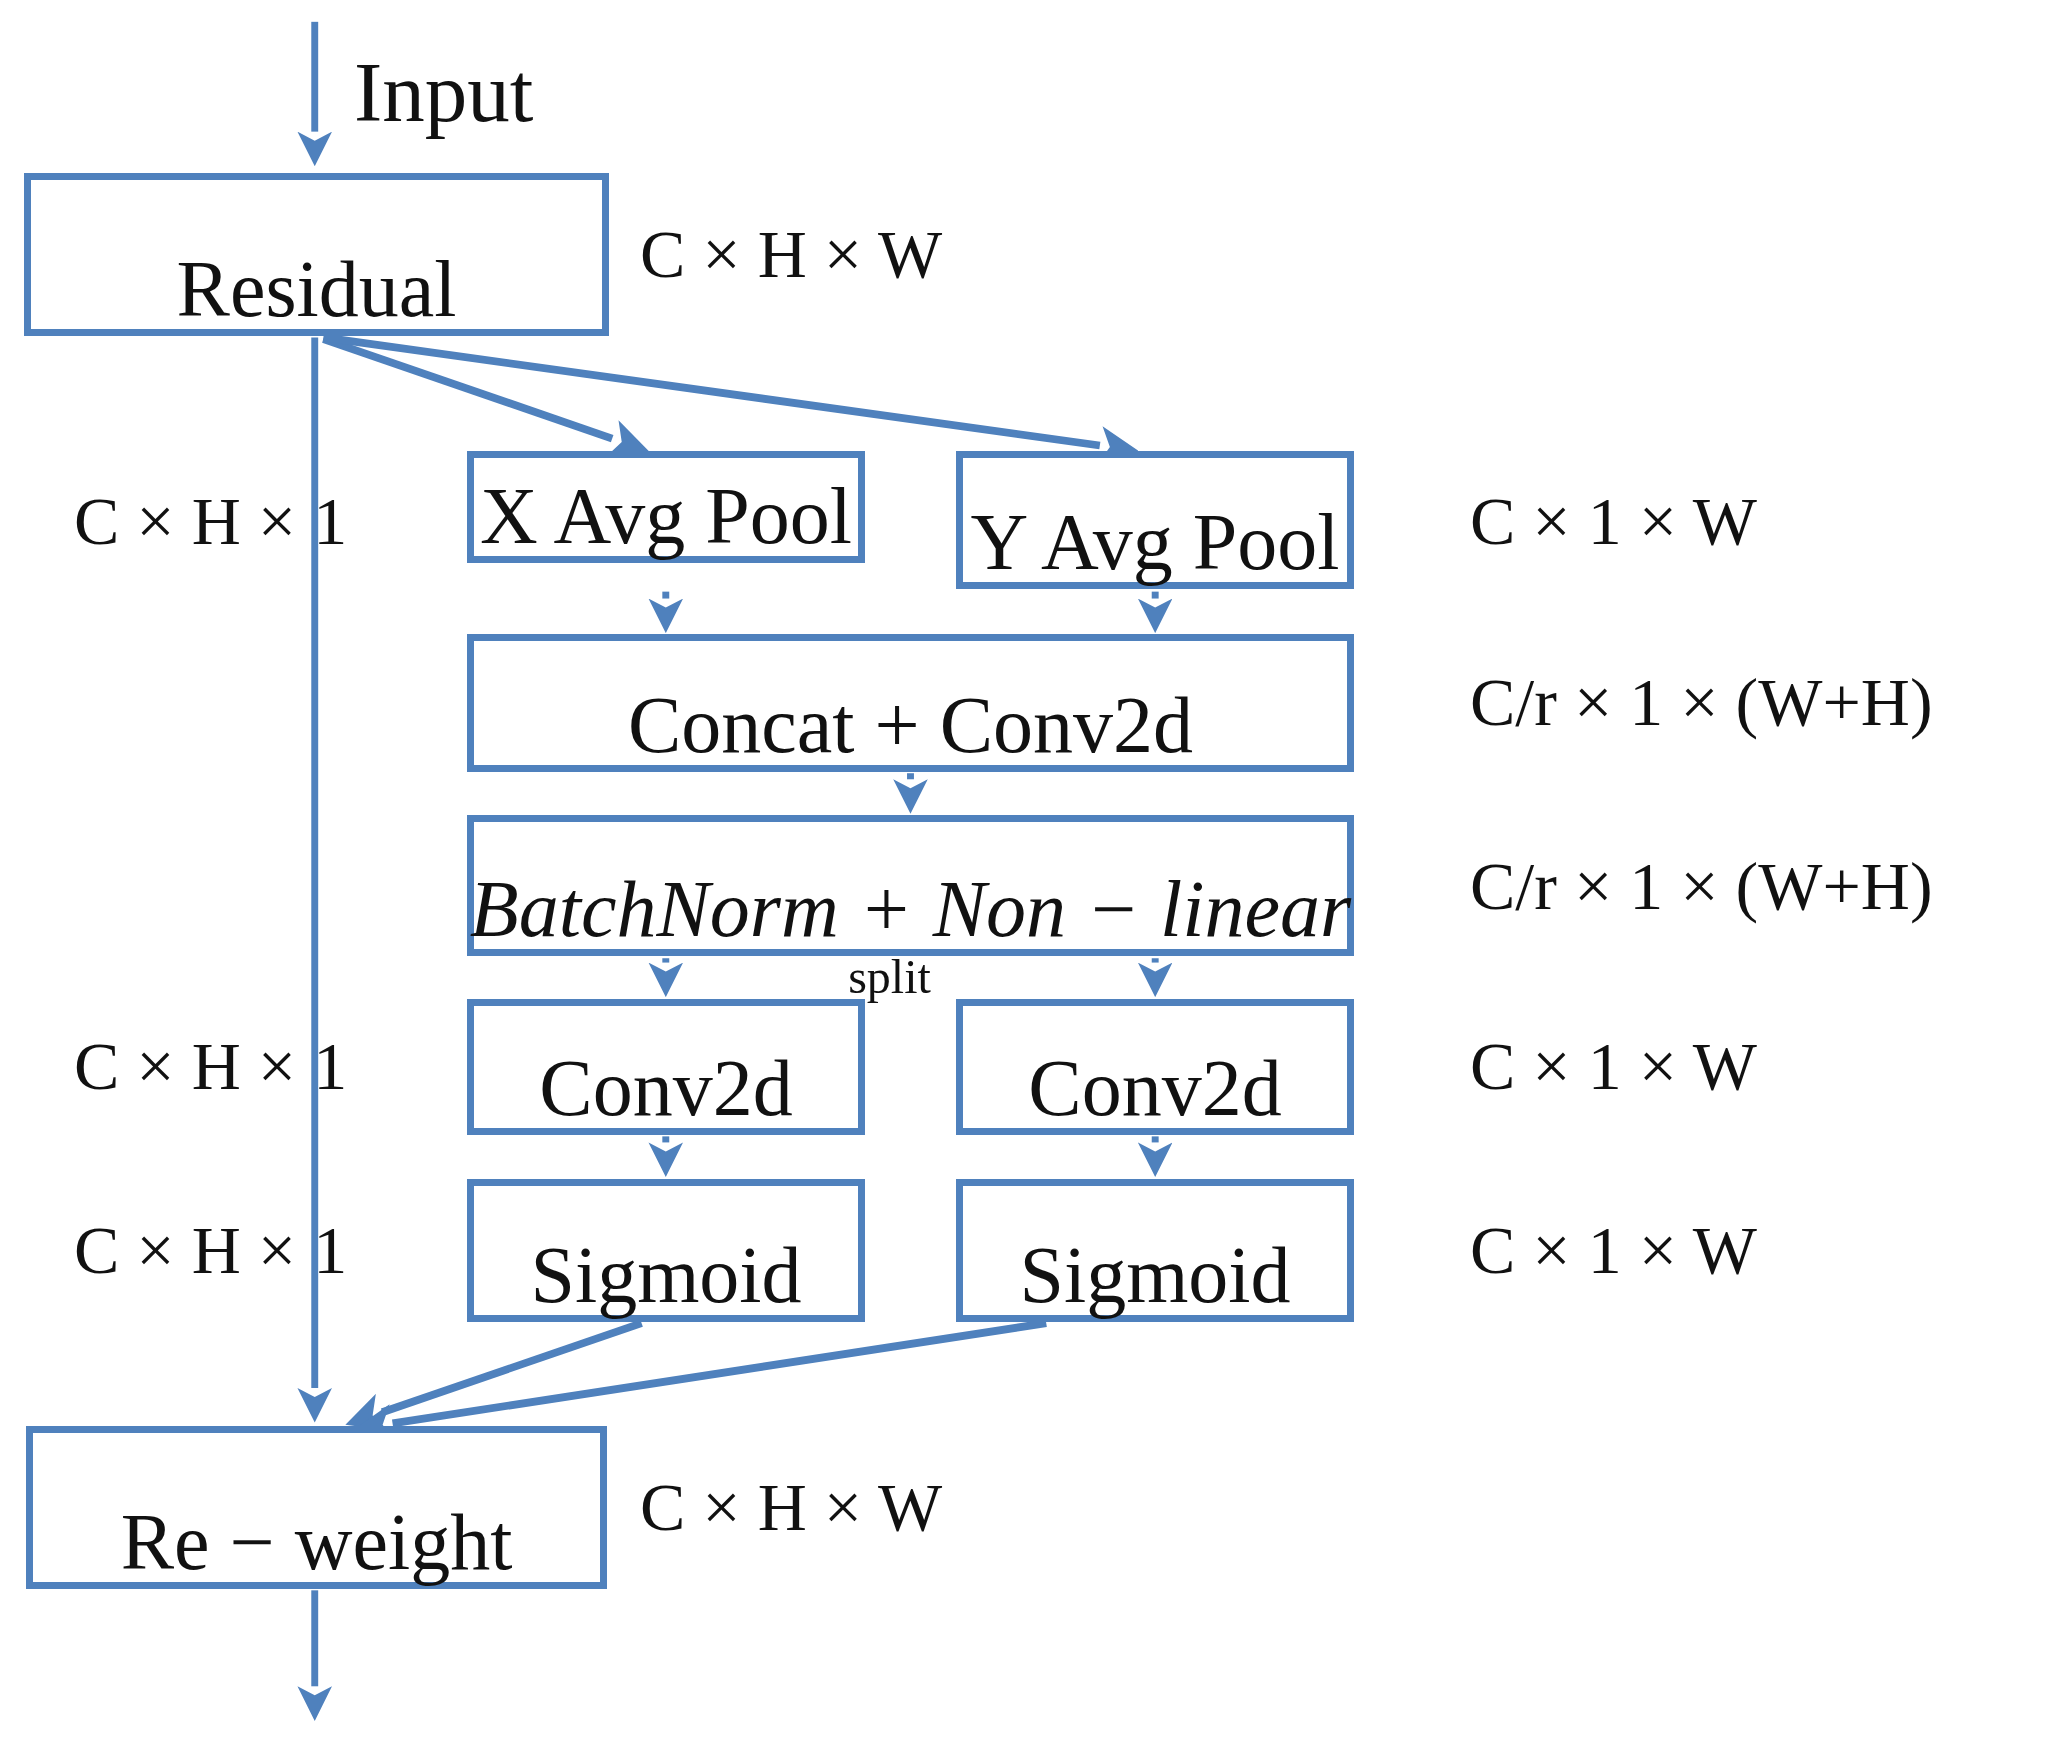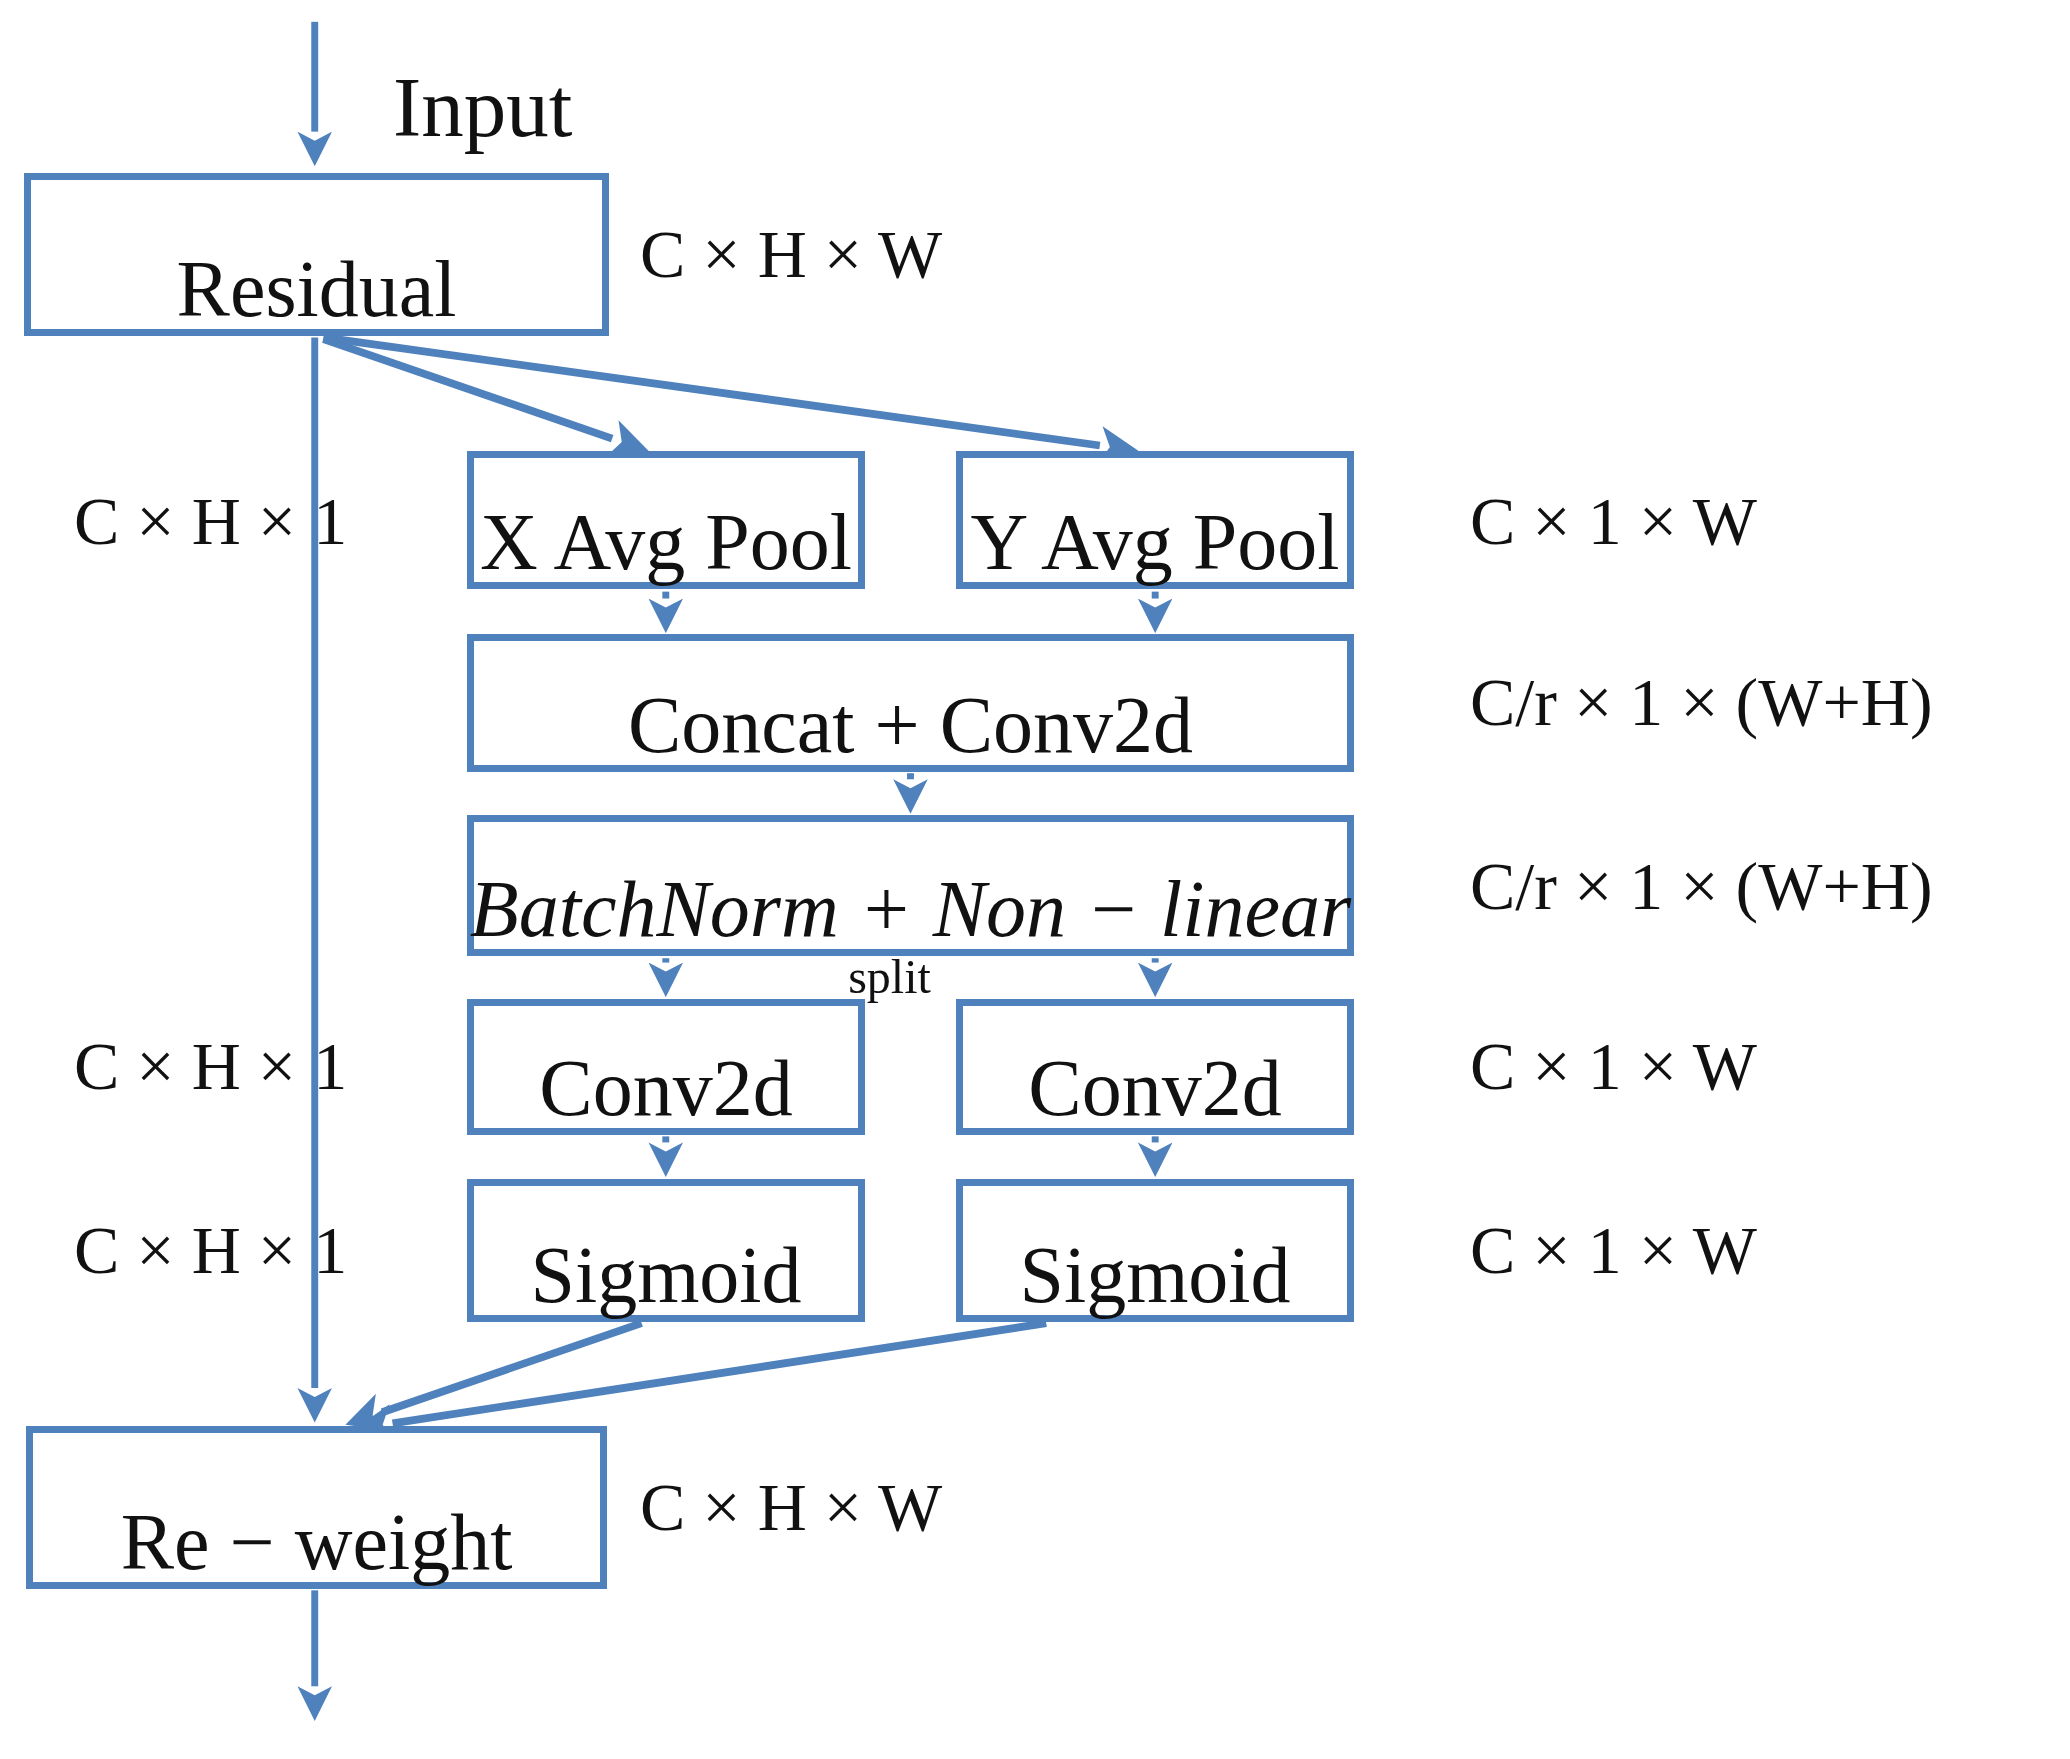--- a/index.html
+++ b/index.html
@@ -104,21 +104,21 @@
 
     <path class="flow" d="M1336,1314 L1336,1321" marker-end="url(#arrowhead)"></path>
 
     <path class="flow thick" d="M742,1530 L442,1633" marker-end="url(#arrowhead)"></path>
 
     <path class="flow thick" d="M1210,1530 L454,1646" marker-end="url(#arrowhead)"></path>
 
     <path class="flow" d="M364,1839 L364,1950" marker-end="url(#arrowhead)"></path>
   </svg>
 
-  <div class="freelabel io-label" style="left:354px;top:60px;margin-left:39px;">Input</div>
+  <div class="freelabel io-label" style="left:354px;top:45px;">Input</div>
 
   <div class="freelabel dim-label" style="left:640px;top:202px;">C × H × W</div>
 
   <div class="freelabel dim-label" style="left:74px;top:469px;">C × H × 1</div>
 
   <div class="freelabel dim-label" style="left:1470px;top:469px;">C × 1 × W</div>
 
   <div class="freelabel dim-label" style="left:1470px;top:650px;">C/r × 1 × (W+H)</div>
 
   <div class="freelabel dim-label" style="left:1470px;top:834px;">C/r × 1 × (W+H)</div>
@@ -133,21 +133,21 @@
 
   <div class="freelabel dim-label" style="left:1470px;top:1198px;">C × 1 × W</div>
 
   <div class="freelabel dim-label" style="left:640px;top:1455px;">C × H × W</div>
 
 
   <div class="box" style="left:24px;top:173px;width:585px;height:163px;">
     <span>Residual</span>
   </div>
 
-  <div class="box" style="left:467px;top:451px;width:398px;height:138px;">
+  <div class="box" style="left:467px;top:451px;width:398px;height:112px;">
     <span>X Avg Pool</span>
   </div>
 
   <div class="box" style="left:956px;top:451px;width:398px;height:138px;">
     <span>Y Avg Pool</span>
   </div>
 
   <div class="box" style="left:467px;top:634px;width:887px;height:138px;">
     <span>Concat + Conv2d</span>
   </div>

